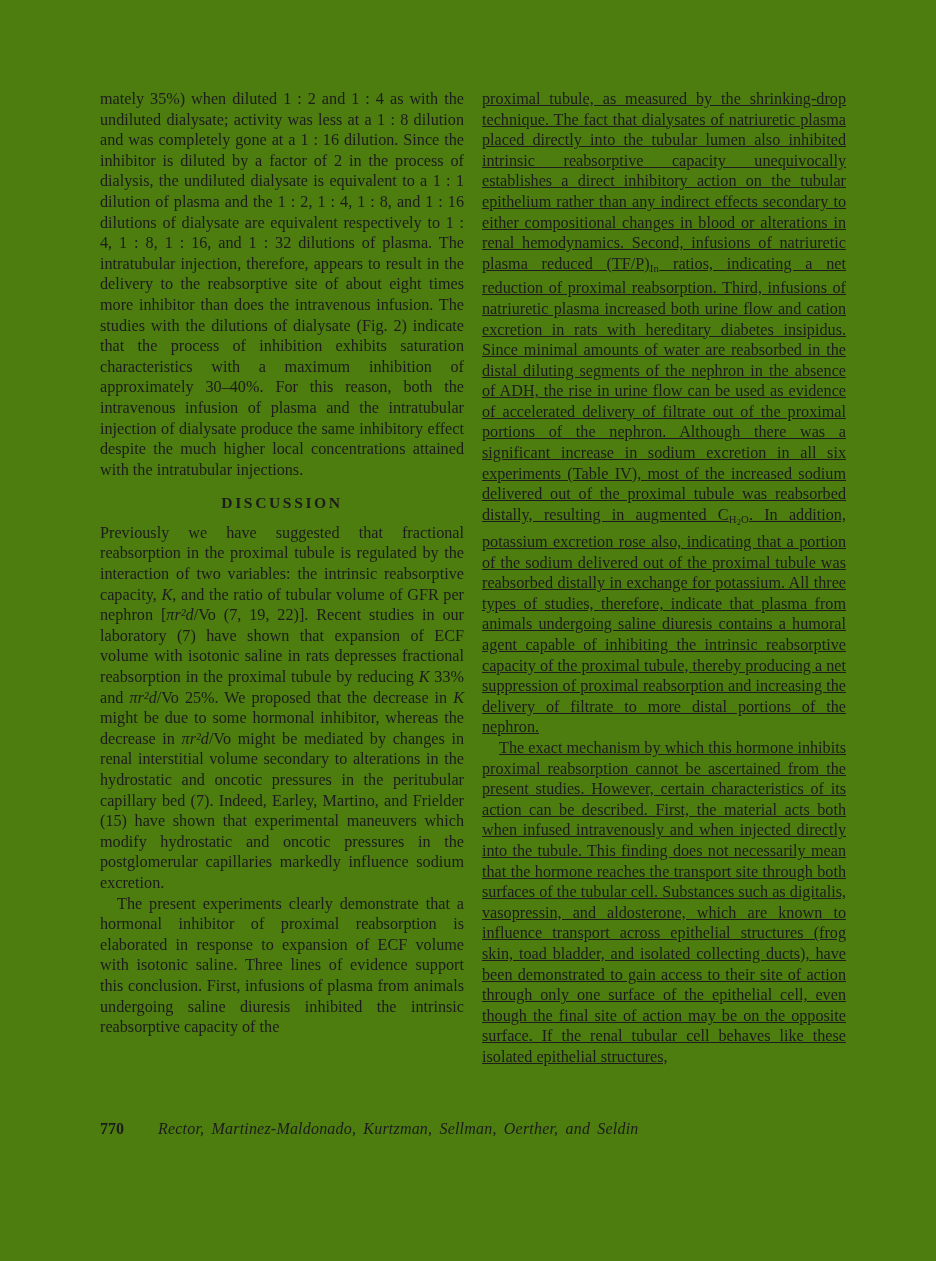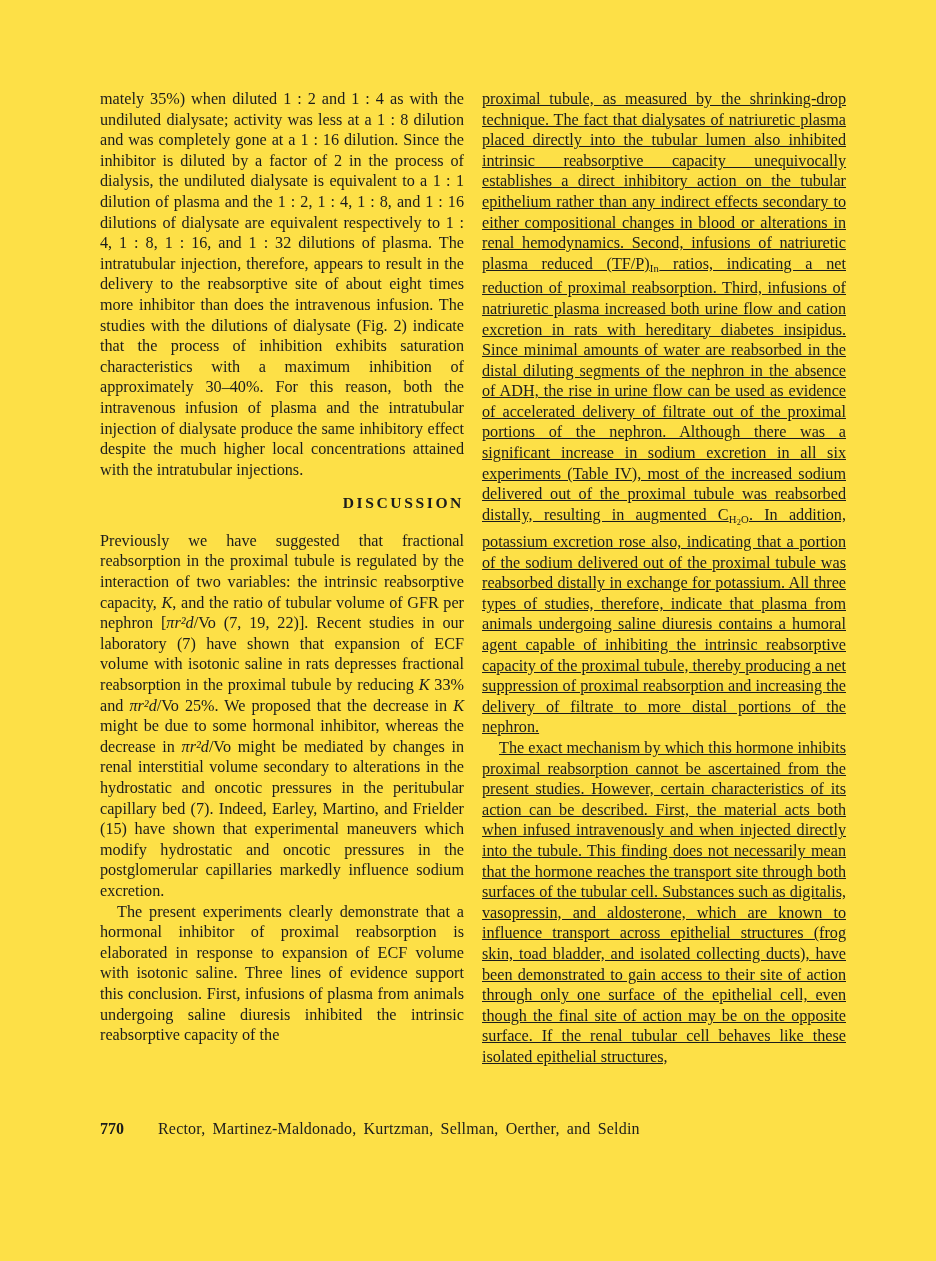--- a/index.html
+++ b/index.html
@@ -4,43 +4,43 @@
 <style>
   html, body {
     margin: 0;
     padding: 0;
     background: #ffffff;
   }
   .page {
     position: relative;
     width: 936px;
     height: 1261px;
-    background: #fde047;
+    background: #4d7c0f;
     font-family: "Liberation Serif", "DejaVu Serif", serif;
     color: #1c1c1c;
     overflow: hidden;
   }
   .column {
     position: absolute;
     top: 89px;
     width: 364px;
     font-size: 16.2px;
     line-height: 20.6px;
     text-align: justify;
   }
   .column-left  { left: 100px; }
   .column-right { left: 482px; text-decoration: underline; }
   p.body-para {
     margin: 0;
     padding: 0;
   }
   p.indent { text-indent: 17px; }
   .section-heading {
-    margin: 13px 0 17px 0;
-    text-align: right;
+    margin: 13px 0 9px 0;
+    text-align: center;
     font-weight: 700;
     font-size: 15.6px;
     letter-spacing: 2.6px;
   }
   .r-i { font-style: italic; }
   .r-sub { font-size: 66%; vertical-align: -0.28em; letter-spacing: 0.3px; }
   .r-subsub { font-size: 52%; vertical-align: -0.55em; }
   .page-footer {
     position: absolute;
     left: 100px;
@@ -50,20 +50,21 @@
     line-height: 20px;
     white-space: nowrap;
   }
   .page-number {
     display: inline-block;
     margin-right: 34px;
     font-style: normal;
     font-weight: bold;
   }
   .running-authors {
+    font-style: italic;
     letter-spacing: 0.2px;
     word-spacing: 3px;
   }
 </style>
 </head>
 <body>
 
 <div class="page">
 
   <div class="column column-left">

